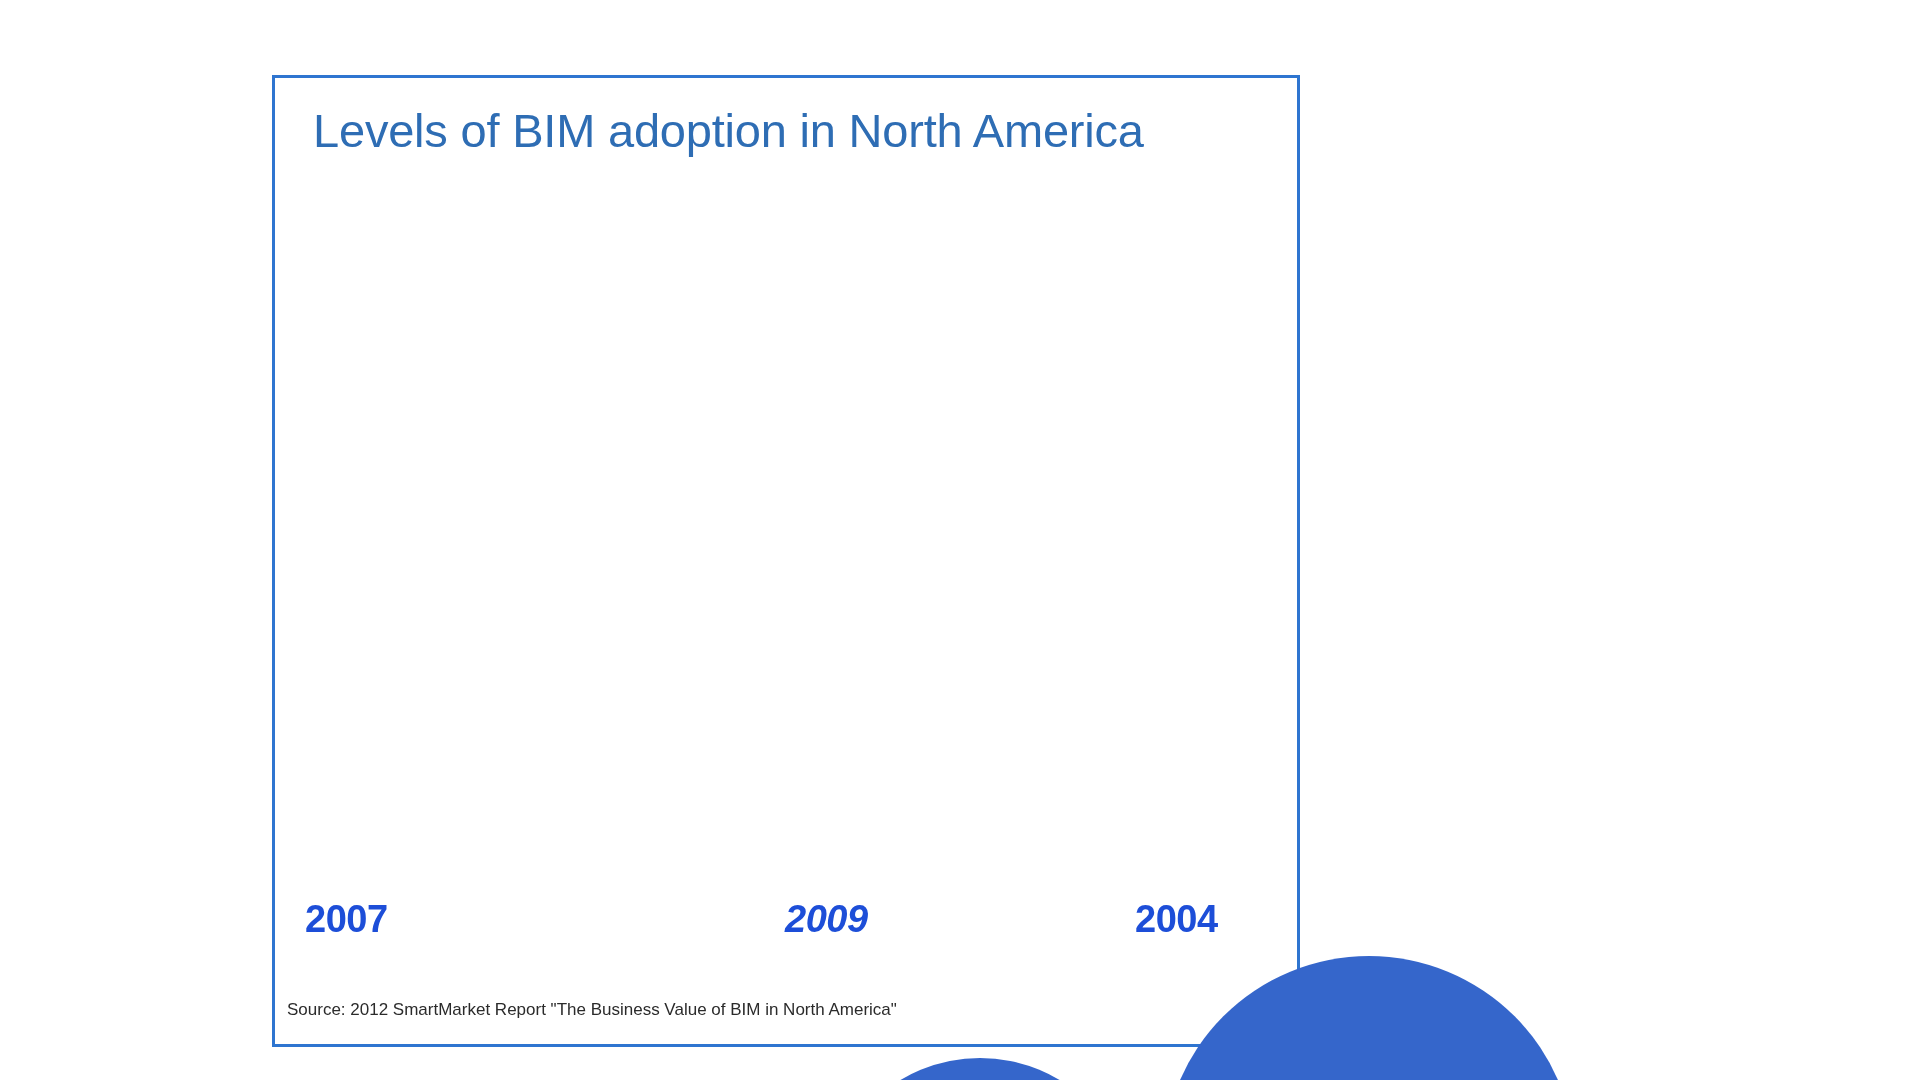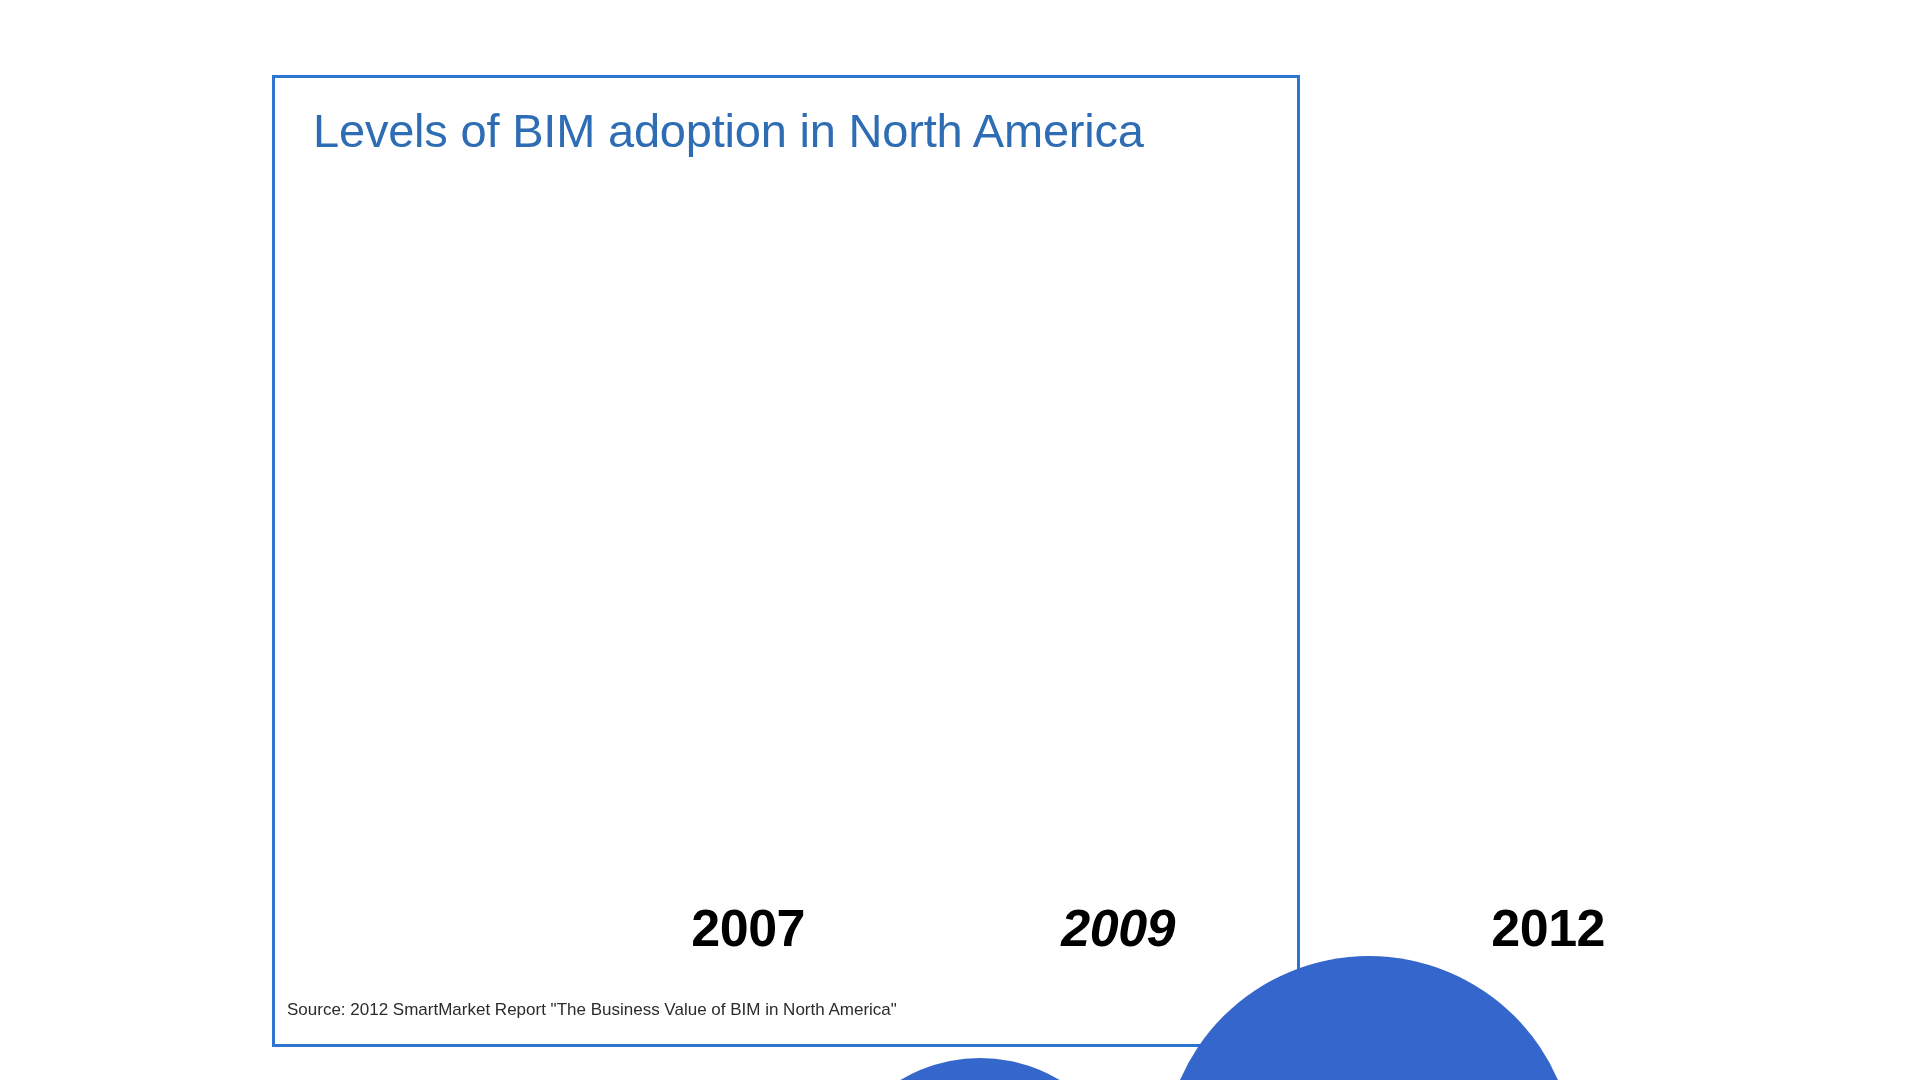--- a/index.html
+++ b/index.html
@@ -62,24 +62,24 @@
   }
 
   .bubble-group {
     position: absolute;
     bottom: 0;
   }
 
   .year-label {
     position: absolute;
     width: 100%;
-    text-align: right;
-    font-size: 52px;
+    text-align: left;
+    font-size: 38px;
     font-weight: 700;
-    color: #000000;
+    color: #1d4ed8;
     letter-spacing: -0.5px;
     white-space: nowrap;
   }
 
   .bubble {
     position: absolute;
     border-radius: 50%;
     background: #3566CB;
     display: flex;
     align-items: center;
@@ -131,21 +131,21 @@
       </div>
 
       <div class="bubble-group" id="bubble-group-1">
         <div class="year-label">2009</div>
         <div class="bubble" id="bubble-1">
           
         </div>
       </div>
 
       <div class="bubble-group" id="bubble-group-2">
-        <div class="year-label">2012</div>
+        <div class="year-label">2004</div>
         <div class="bubble" id="bubble-2">
           
         </div>
       </div>
 
     </div>
 
     <div id="source-note">Source: 2012 SmartMarket Report "The Business Value of BIM in North America"</div>
 
   </div>

